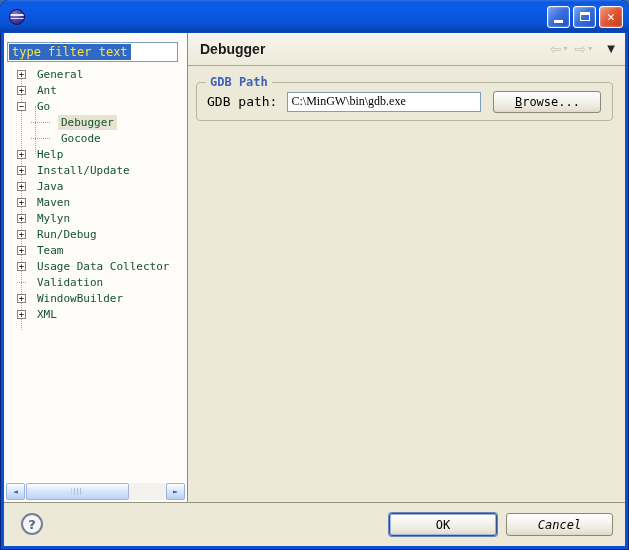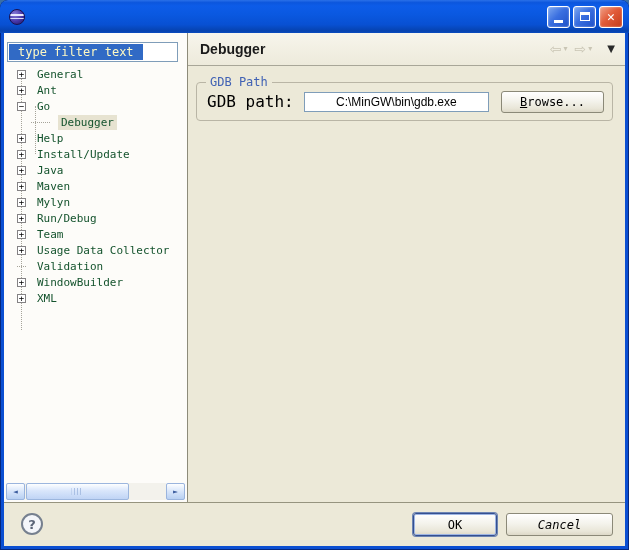--- a/index.html
+++ b/index.html
@@ -46,21 +46,21 @@
   
   .sidebar {
     position:absolute; left:0; top:0; width:184px; height:469px;
     background:#fdfcf9; border-right:1px solid #8d8b7a;
   }
   .filter-box {
     position:absolute; left:3px; top:9px; width:171px; height:20px;
     background:#fff; border:1px solid #7f9db9; font-size:12px;
     display:flex; align-items:center; padding-left:1px; overflow:hidden;
   }
-  .filter-box .sel { background:#316ac5; color:#fef9c3; padding:1px 9px; white-space:nowrap; }
+  .filter-box .sel { background:#316ac5; color:#fde047; padding:1px 3px; white-space:nowrap; }
   .tree { position:absolute; left:0; right:1px; top:33px; }
   .trunk { position:absolute; width:0; border-left:1px dotted #a6a49a; }
   .trunk-main { left:17px; top:8px; height:256px; }
   .trunk-go { left:31px; top:40px; height:48px; }
   .tree-row { display:flex; align-items:center; height:16px; position:relative; }
   .expander {
     flex:none; width:9px; height:9px; margin-left:13px;
     border:1px solid #848284; background:#fff; color:#000;
     font-size:9px; line-height:7px; text-align:center; font-family:"DejaVu Sans Mono",monospace;
   }
@@ -100,27 +100,27 @@
   .nav { margin-left:auto; display:flex; align-items:center; gap:1px; font-family:"DejaVu Sans",sans-serif; }
   .nav .arrow { color:#c9c5b4; font-size:14px; line-height:1; }
   .nav .mini { color:#c9c5b4; font-size:8px; line-height:1; margin:0 6px 0 1px; }
   .nav .menu { color:#2a2a2a; font-size:10px; line-height:1; margin-left:8px; }
   .group {
     position:absolute; left:8px; top:49px; width:417px; height:39px;
     border:1px solid #b9b5a5; border-radius:4px;
   }
   .group-title {
     position:absolute; top:-8px; left:9px; padding:0 4px;
-    background:#ece9d8; color:#4162b4; font-size:12px;
+    background:#ece9d8; color:#4162b4; font-size:12px;font-weight:bold;
   }
   .group-row { display:flex; align-items:center; height:100%; padding:4px 8px 4px 10px; }
-  .field-label { font-size:16px; color:#000; margin-right:10px; white-space:nowrap; }
+  .field-label { font-size:13px; color:#000; margin-right:10px; white-space:nowrap; }
   .text-input {
     width:194px; height:20px; border:1px solid #7f9db9; background:#fff;
-    font-family:Liberation Sans, sans-serif; font-size:12px; padding:1px 3px; color:#000;text-align:center;
+    font-family:Liberation Serif, serif; font-size:12px; padding:1px 3px; color:#000;
   }
   .btn {
     height:23px; border:1px solid #8b8978; border-radius:3px;
     background:linear-gradient(180deg,#ffffff,#f4f3ec 45%,#e9e6d8 82%,#ddd9c8);
     font-family:"DejaVu Sans Mono",monospace; font-size:12px; color:#000;
     display:flex; align-items:center; justify-content:center; white-space:nowrap;
   }
   .btn .u { text-decoration:underline; }
   .btn--browse { width:108px; height:22px; margin-left:12px; }
   .defaults-row { position:absolute; top:437px; right:9px; display:flex; gap:8px; }
@@ -131,21 +131,21 @@
     position:absolute; left:0; right:0; bottom:0; height:44px;
     border-top:1px solid #96947f; background:#ece9d8;
     display:flex; align-items:center; justify-content:flex-end; gap:9px; padding-right:12px;
   }
   .help-btn {
     position:absolute; left:17px; top:10px; width:22px; height:22px; border-radius:50%;
     border:2px solid #76808f; background:#f4f6fa; color:#5a6476;
     font-size:13px; font-weight:bold; display:flex; align-items:center; justify-content:center;
     font-family:"DejaVu Sans",sans-serif;
   }
-  .btn--ok { width:84px; border-color:#35508f; box-shadow: inset 0 0 0 1px #9db5e3, 0 0 0 1px #6b84b4; }
+  .btn--ok { width:108px; border-color:#35508f; box-shadow: inset 0 0 0 1px #9db5e3, 0 0 0 1px #6b84b4; }
   .btn--cancel { width:107px;font-style:italic; }
 </style>
 </head>
 <body>
 
 <div class="window">
 
   <div class="titlebar">
     <span class="app-icon"></span>
     <span class="win-btns">
@@ -177,20 +177,24 @@
             <span class="expander">+</span>
             <span class="tree-label">Ant</span>
           </div>
           <div class="tree-row">
             <span class="expander">−</span>
             <span class="tree-label">Go</span>
           </div>
           <div class="tree-row">
             <span class="stub"></span>
             <span class="tree-label selected">Debugger</span>
+          </div>
+          <div class="tree-row">
+            <span class="stub"></span>
+            <span class="tree-label">Gocode</span>
           </div>
           <div class="tree-row">
             <span class="expander">+</span>
             <span class="tree-label">Help</span>
           </div>
           <div class="tree-row">
             <span class="expander">+</span>
             <span class="tree-label">Install/Update</span>
           </div>
           <div class="tree-row">

